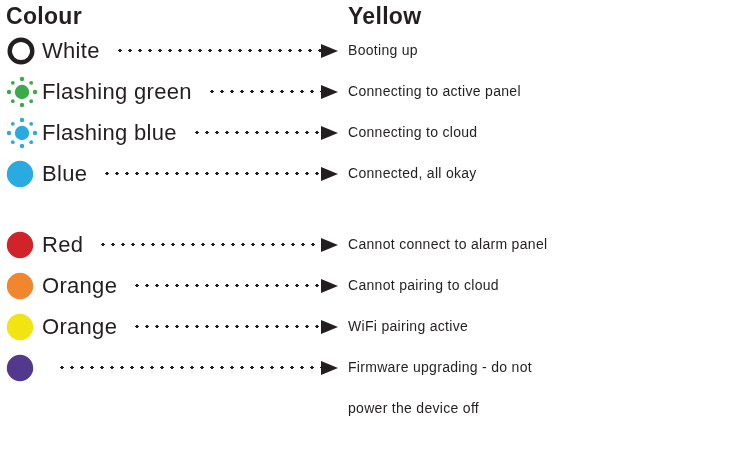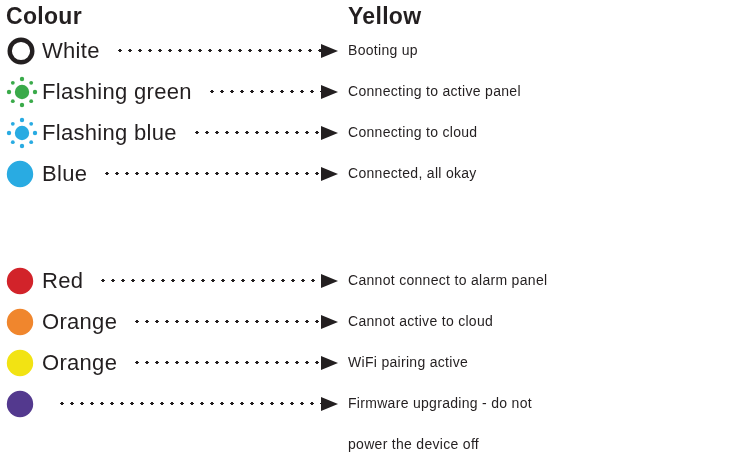--- a/index.html
+++ b/index.html
@@ -19,21 +19,21 @@
     height: 28px;
     align-items: center;
   }
   .header-colour { width: 342px; }
   .col-header {
     font-size: 23px;
     font-weight: 700;
     letter-spacing: 0.3px;
   }
   .rows { margin-top: 0; }
-  .group-2 { margin-top: 66px; }
+  .group-2 { margin-top: 30px; }
   .row {
     display: flex;
     align-items: flex-start;
     height: 41px;
   }
   .left {
     width: 342px;
     height: 41px;
     flex-shrink: 0;
     display: flex;
@@ -201,21 +201,21 @@
           <svg width="28" height="28" viewBox="0 0 28 28">
             <circle cx="14" cy="14" r="13.2" fill="#f0862d"></circle>
           </svg>
         </div>
         <span class="label">Orange</span>
         <div class="leader">
           <div class="dots"></div>
           <div class="arrowhead"></div>
         </div>
       </div>
-      <div class="status">Cannot active to cloud</div>
+      <div class="status">Cannot pairing to cloud</div>
     </div>
 
     <div class="row">
       <div class="left">
         <div class="icon-cell">
           <svg width="28" height="28" viewBox="0 0 28 28">
             <circle cx="14" cy="14" r="13.2" fill="#f2e313"></circle>
           </svg>
         </div>
         <span class="label">Orange</span>

